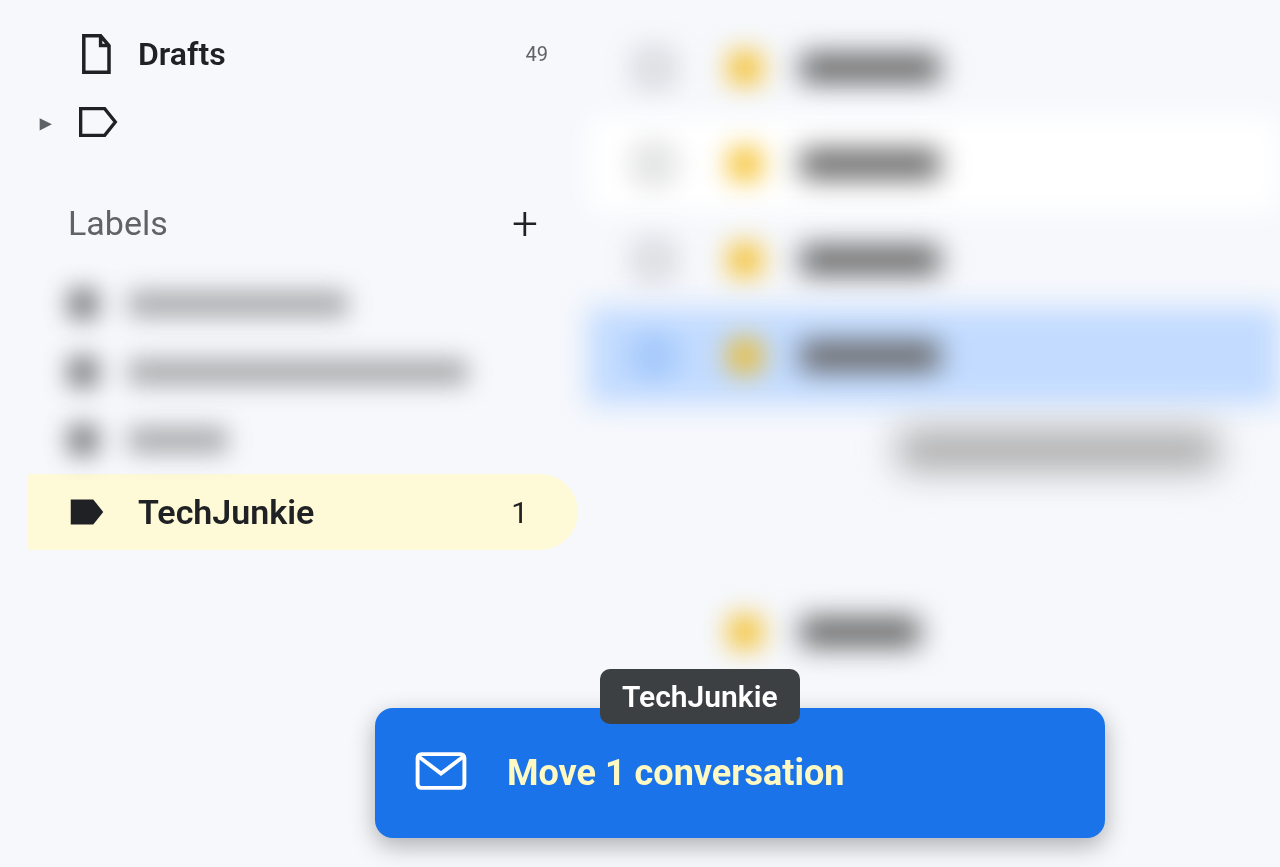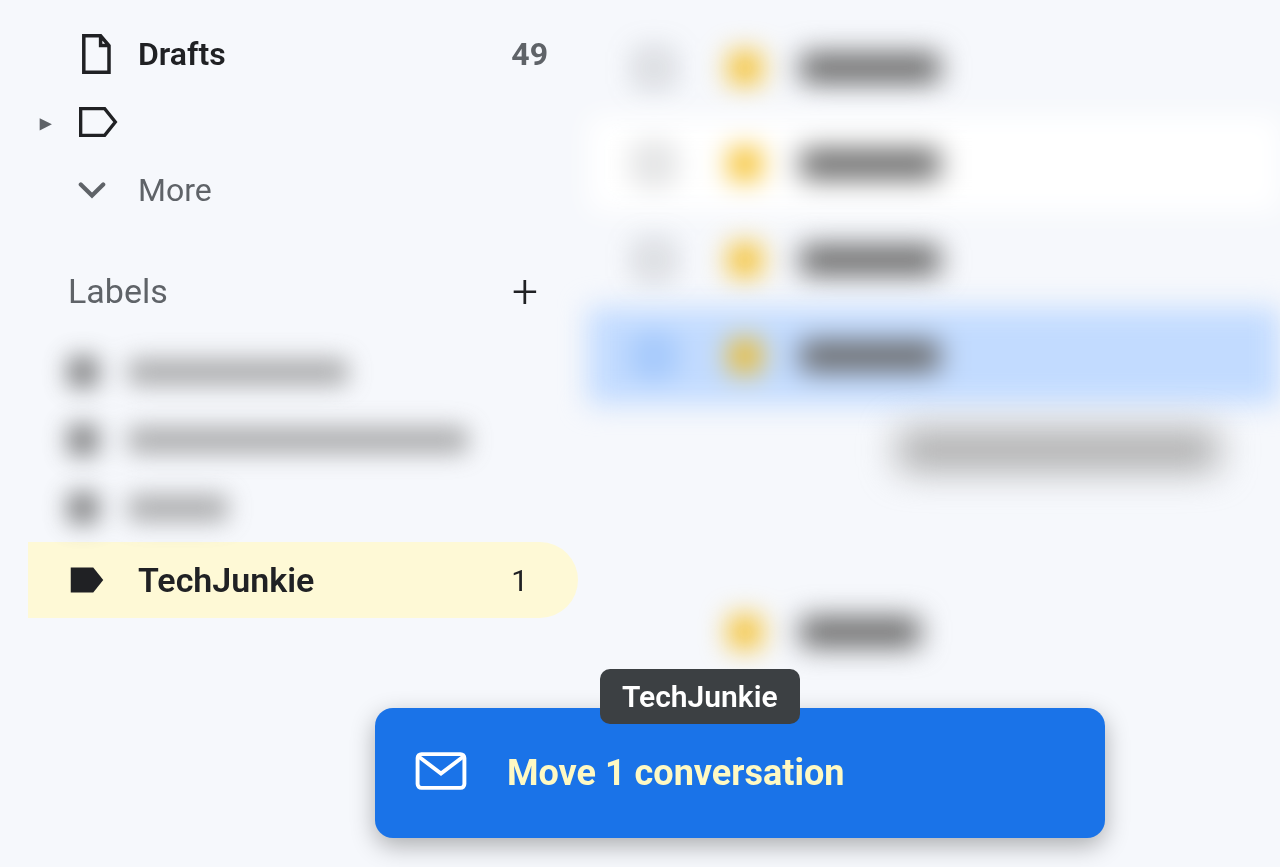--- a/index.html
+++ b/index.html
@@ -39,22 +39,22 @@
       align-items: center;
       justify-content: flex-start;
     }
     .nav-item-more {
       color: #5f6368;
       font-weight: 400;
     }
     .nav-count {
       margin-left: auto;
       color: #5f6368;
-      font-size: 32px;
-      font-weight: 700;
+      font-size: 20px;
+      font-weight: 400;
     }
     .expand-arrow {
       position: absolute;
       left: 12px;
       font-size: 22px;
       color: #5f6368;
     }
     .labels-header {
       display: flex;
       align-items: center;
@@ -212,28 +212,20 @@
 
     <div class="nav-item" style="position:relative;">
       <span class="expand-arrow">▸</span>
       <span class="icon-wrapper">
         <svg width="40" height="34" viewBox="0 0 30 24">
             <path d="M2 2 L20 2 L28 12 L20 22 L2 22 Z" fill="none" stroke="#202124" stroke-width="2.5"></path>
           </svg>
       </span>
     </div>
 
-    <div class="nav-item nav-item-more">
-      <span class="icon-wrapper">
-        <svg width="28" height="18" viewBox="0 0 20 12">
-            <path d="M2 2 L10 10 L18 2" fill="none" stroke="#5f6368" stroke-width="3" stroke-linecap="round"></path>
-          </svg>
-      </span>
-      <span>More</span>
-    </div>
 
     <div class="labels-header">
       <span>Labels</span>
       <span class="add-label">+</span>
     </div>
 
     <div class="blurred-labels">
       <div class="blurred-label-row">
         <div class="blurred-tag"></div>
           <div class="blurred-text" style="width:220px;"></div>

